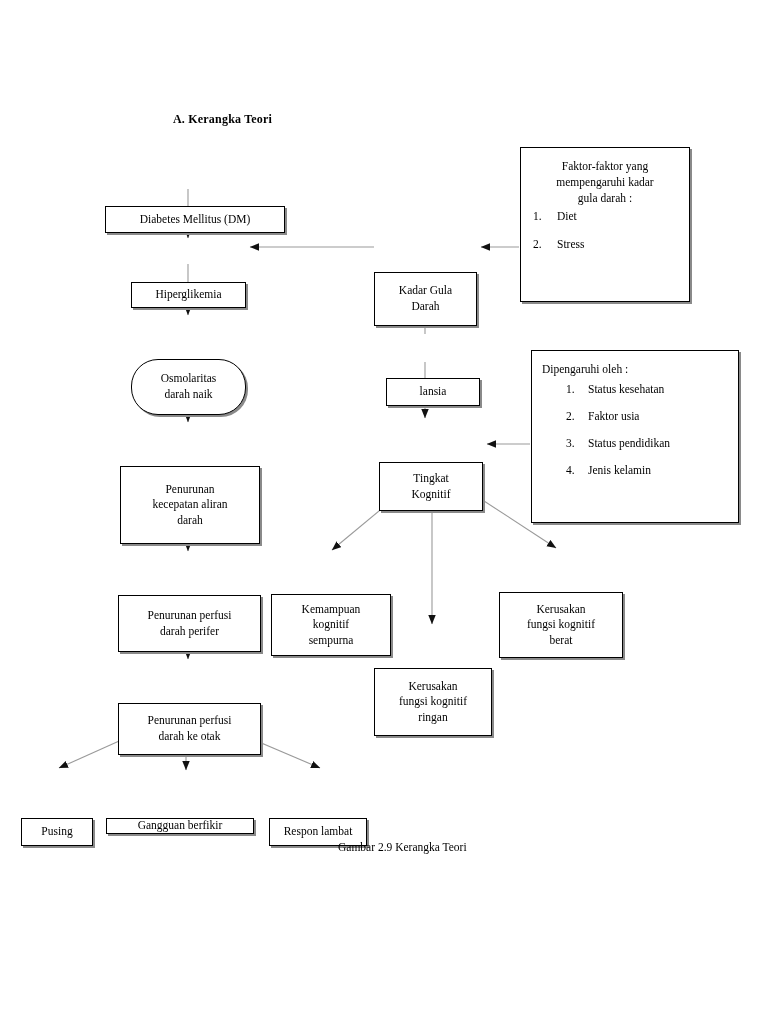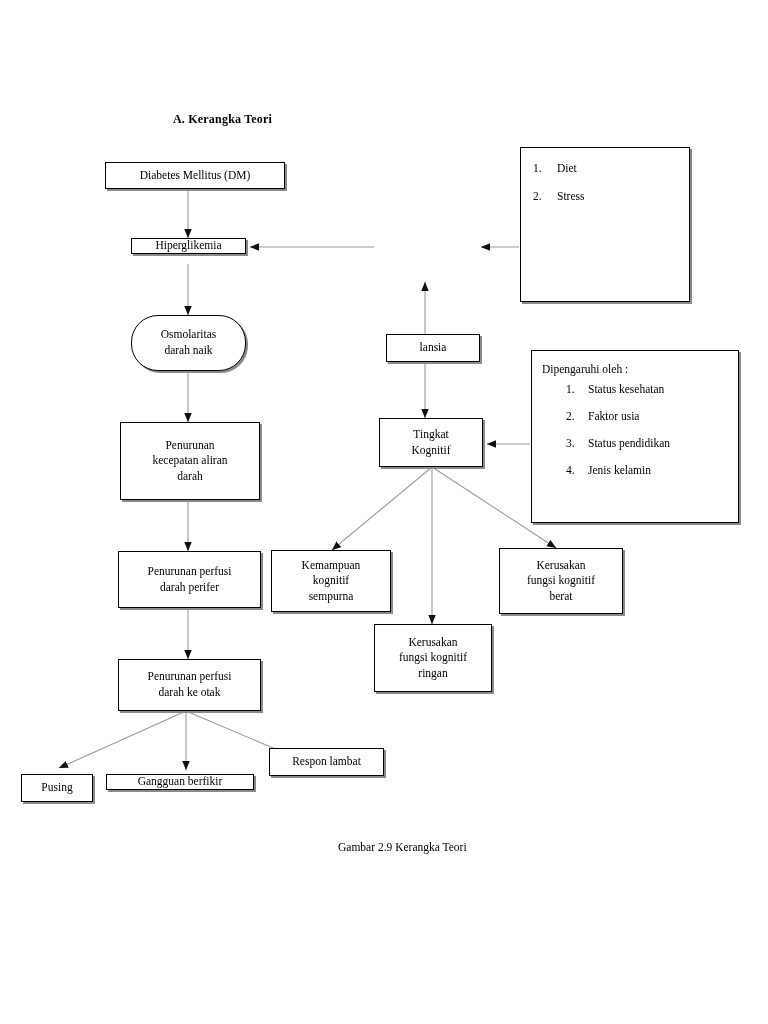--- a/index.html
+++ b/index.html
@@ -50,20 +50,21 @@
     box-sizing: border-box;
     border: 1px solid #000000;
     background: #ffffff;
     display: flex;
     align-items: center;
     justify-content: center;
     text-align: center;
     font-size: 11.5px;
     line-height: 1.35;
     padding: 0 4px;
+    margin-top: 44px;
   }
   .node.shadow {
     box-shadow: 2px 2px 0 0 #8a8a8a;
   }
   .node .lbl {
     display: block;
     width: 100%;
     white-space: pre-line;
   }
   .listbox {
@@ -169,21 +170,21 @@
       <line x1="432" y1="467" x2="332" y2="550"></line>
       <line x1="432" y1="467" x2="432" y2="624"></line>
       <line x1="432" y1="467" x2="556" y2="548"></line>
     </g>
   </svg>
 
   <div class="node shadow" id="node-dm" style="left:105px; top:162px; width:180px; height:27px;">
     <span class="lbl">Diabetes Mellitus (DM)</span>
   </div>
 
-  <div class="node shadow" id="node-hiperglikemia" style="left:131px; top:238px; width:115px; height:16px;">
+  <div class="node shadow" id="node-hiperglikemia" style="left:131px; top:238px; width:115px; height:26px;">
     <span class="lbl">Hiperglikemia</span>
   </div>
 
   <div class="node shadow" id="node-osmolaritas" style="left:131px; top:315px; width:115px; height:56px;border-radius:27px;">
     <span class="lbl">Osmolaritas
 darah naik</span>
   </div>
 
   <div class="node shadow" id="node-penurunan-kecepatan" style="left:120px; top:422px; width:140px; height:78px;">
     <span class="lbl">Penurunan
@@ -202,24 +203,28 @@
   </div>
 
   <div class="node shadow" id="node-pusing" style="left:21px; top:774px; width:72px; height:28px;">
     <span class="lbl">Pusing</span>
   </div>
 
   <div class="node shadow" id="node-gangguan-berfikir" style="left:106px; top:774px; width:148px; height:16px;">
     <span class="lbl">Gangguan berfikir</span>
   </div>
 
-  <div class="node shadow" id="node-respon-lambat" style="left:269px; top:748px; width:115px; height:28px;align-items:center;">
+  <div class="node shadow" id="node-respon-lambat" style="left:269px; top:774px; width:98px; height:28px;align-items:center;">
     <span class="lbl">Respon lambat</span>
   </div>
 
+  <div class="node shadow" id="node-kadar-gula" style="left:374px; top:228px; width:103px; height:54px;">
+    <span class="lbl">Kadar Gula
+Darah</span>
+  </div>
 
   <div class="node shadow" id="node-lansia" style="left:386px; top:334px; width:94px; height:28px;">
     <span class="lbl">lansia</span>
   </div>
 
   <div class="node shadow" id="node-tingkat-kognitif" style="left:379px; top:418px; width:104px; height:49px;">
     <span class="lbl">Tingkat
 Kognitif</span>
   </div>
 
@@ -235,20 +240,23 @@
 ringan</span>
   </div>
 
   <div class="node shadow" id="node-kerusakan-berat" style="left:499px; top:548px; width:124px; height:66px;">
     <span class="lbl">Kerusakan
 fungsi kognitif
 berat</span>
   </div>
 
   <div class="listbox shadow" id="box-faktor">
+    <span class="head">Faktor-faktor yang
+mempengaruhi kadar
+gula darah :</span>
     <ul class="items">
       <li>
         <span class="num">1.</span>
         <span class="txt">Diet</span>
       </li>
       <li>
         <span class="num">2.</span>
         <span class="txt">Stress</span>
       </li>
     </ul>

